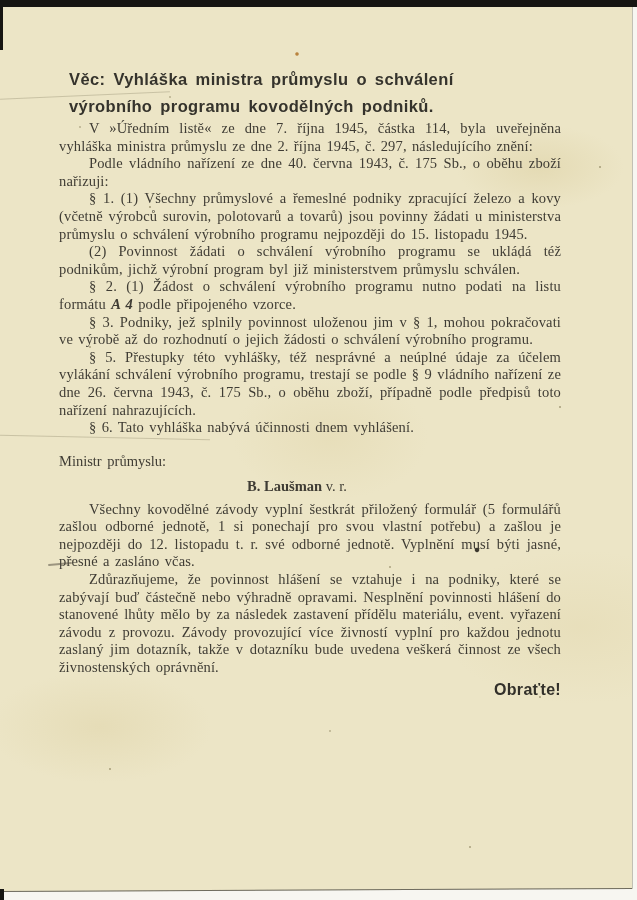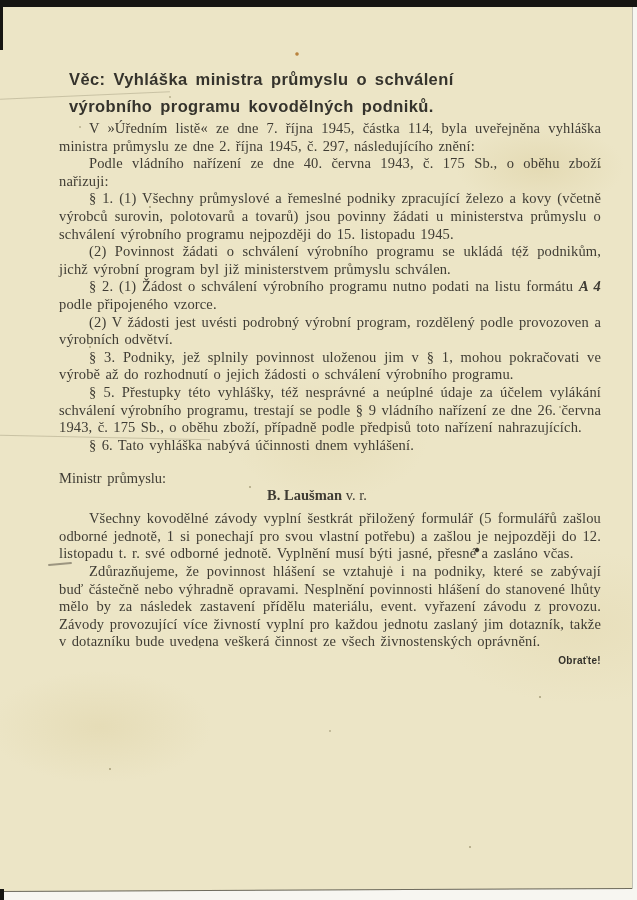--- a/index.html
+++ b/index.html
@@ -15,21 +15,21 @@
   
   .bar-top   { position: absolute; left: 0; top: 0; width: 637px; height: 7px; background: #161512; }
   .bar-left  { position: absolute; left: 0; top: 0; width: 3px;  height: 50px; background: #161512; }
   .bar-bl    { position: absolute; left: 0; top: 889px; width: 4px; height: 11px; background: #161512; }
 
   .paper-wrap { position: absolute; left: 0; top: 7px;
     filter: drop-shadow(0 1px 0 rgba(95,92,78,.85)) drop-shadow(1px 0 0 rgba(150,147,130,.55)); }
   .paper {
     width: 632px; height: 884px;
     box-sizing: border-box;
-    padding: 59px 31px 0 59px;
+    padding: 59px 71px 0 59px;
     clip-path: polygon(0 0, 100% 0, 100% calc(100% - 3px), 0 100%);
     background-color: #ece5c6;
     background-image:
       
       radial-gradient(3px 3px at 297px 47px,  rgba(176,114,38,.85) 40%, rgba(176,114,38,0) 75%),
       radial-gradient(3.5px 3.5px at 477px 543px, rgba(45,42,34,.92) 45%, rgba(45,42,34,0) 78%),
       
       radial-gradient(1.6px 1.6px at 150px 200px, rgba(110,100,62,.45) 50%, transparent 70%),
       radial-gradient(1.4px 1.4px at 90px 340px,  rgba(110,100,62,.4) 50%, transparent 70%),
       radial-gradient(1.6px 1.6px at 520px 250px, rgba(110,100,62,.4) 50%, transparent 70%),
@@ -84,34 +84,35 @@
   .para .bold-inline { font-weight: 700; font-style: italic; }
 
   .minister {
     margin-top: 16px;
     padding-right: 26px;
     text-align: left;
     font-size: 14.5px;
     word-spacing: 2px;
   }
   .signature {
+    margin-top: 8px;
     padding-right: 26px;
     text-align: center;
     font-size: 14.5px;
   }
   .sig-name { font-weight: 700; }
 
   .note-block { margin-top: 6px; }
 
   .turnover {
     margin-top: 4px;
     text-align: right;
     font-family: "Liberation Sans", sans-serif;
     font-weight: 700;
-    font-size: 10px;
+    font-size: 16px;
     letter-spacing: .3px;
     color: #32302a;
   }
 </style>
 </head>
 <body>
 
 <div class="scan">
 
   <div class="paper-wrap">
@@ -125,21 +126,20 @@
         <div>Věc: Vyhláška ministra průmyslu o schválení</div>
         <div>výrobního programu kovodělných podniků.</div>
       </div>
 
       <div class="bodytext">
         <p class="para">V »Úředním listě« ze dne 7. října 1945, částka 114, byla uveřejněna vyhláška ministra průmyslu ze dne 2. října 1945, č. 297, následujícího znění:</p>
         <p class="para">Podle vládního nařízení ze dne 40. června 1943, č. 175 Sb., o oběhu zboží nařizuji:</p>
         <p class="para">§ 1. (1) Všechny průmyslové a řemeslné podniky zpracující železo a kovy (včetně výrobců surovin, polotovarů a tovarů) jsou povinny žádati u ministerstva průmyslu o schválení výrobního programu nejpozději do 15. listopadu 1945.</p>
         <p class="para">(2) Povinnost žádati o schválení výrobního programu se ukládá též podnikům, jichž výrobní program byl již ministerstvem průmyslu schválen.</p>
         <p class="para"><span>§ 2. (1) Žádost o schválení výrobního programu nutno podati na listu formátu </span><span class="bold-inline">A 4</span><span> podle připojeného vzorce.</span></p>
-        <p class="para">(2) V žádosti jest uvésti podrobný výrobní program, rozdělený podle provozoven a výrobních odvětví.</p>
         <p class="para">§ 3. Podniky, jež splnily povinnost uloženou jim v § 1, mohou pokračovati ve výrobě až do rozhodnutí o jejich žádosti o schválení výrobního programu.</p>
         <p class="para">§ 5. Přestupky této vyhlášky, též nesprávné a neúplné údaje za účelem vylákání schválení výrobního programu, trestají se podle § 9 vládního nařízení ze dne 26. června 1943, č. 175 Sb., o oběhu zboží, případně podle předpisů toto nařízení nahrazujících.</p>
         <p class="para">§ 6. Tato vyhláška nabývá účinnosti dnem vyhlášení.</p>
       </div>
 
       <div class="minister">Ministr průmyslu:</div>
 
       <div class="signature">
         <span class="sig-name">B. Laušman</span><span class="sig-suffix"> v. r.</span>
       </div>

